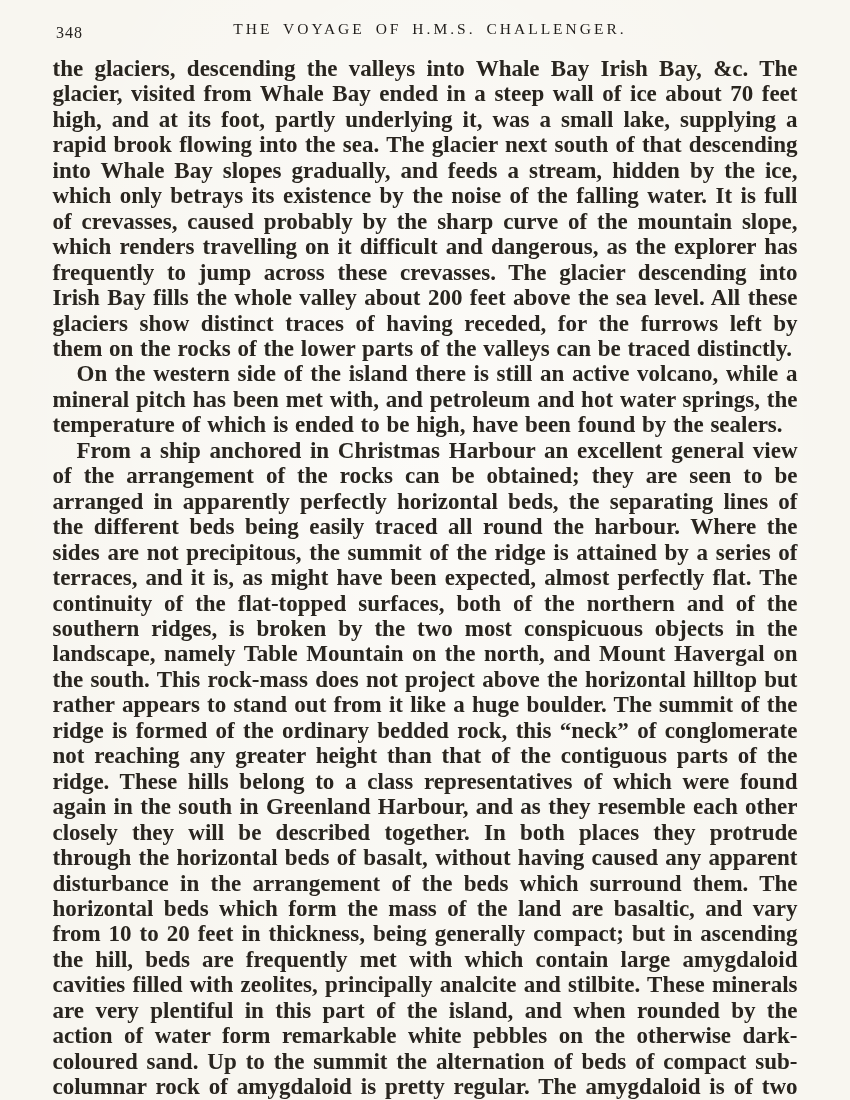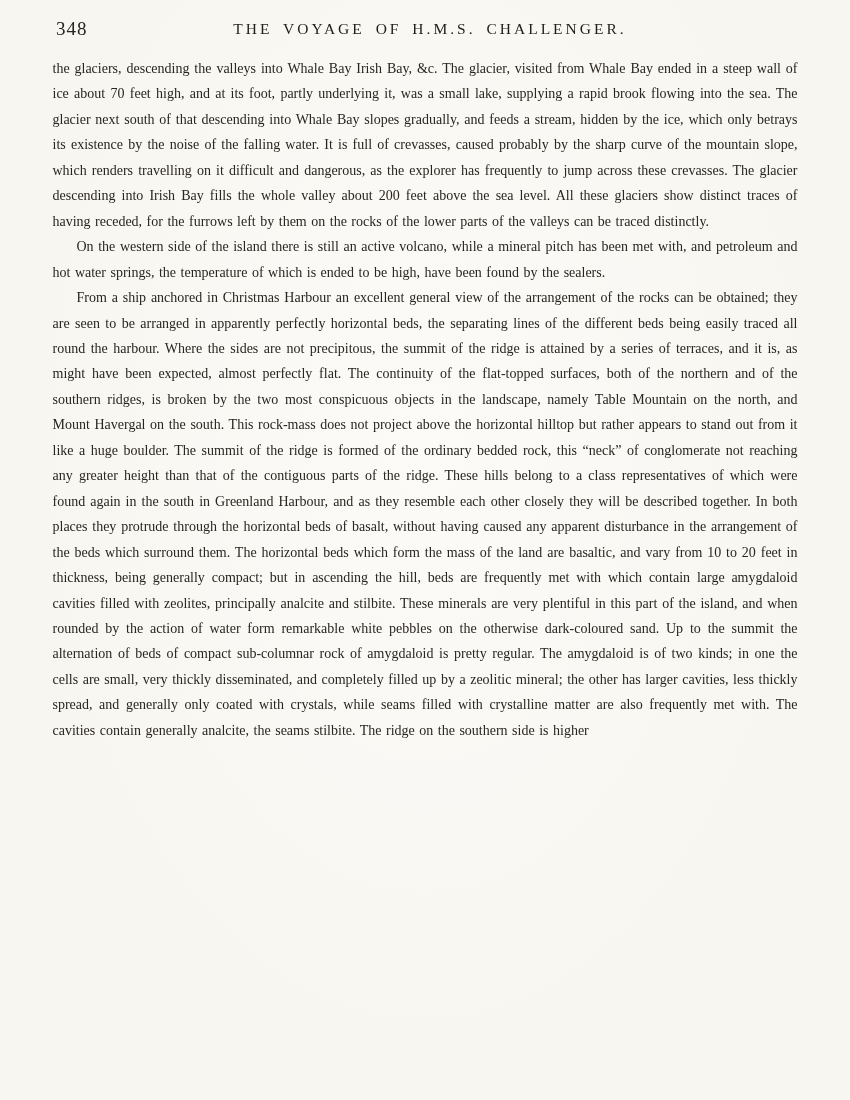--- a/index.html
+++ b/index.html
@@ -25,47 +25,48 @@
   }
   .page-header {
     position: relative;
     height: 52px;
     padding-top: 20px;
     box-sizing: border-box;
   }
   .page-number {
     position: absolute;
     left: 56px;
-    top: 18px;
-    font-size: 19px;
+    top: 24px;
+    font-size: 16px;
     letter-spacing: 1px;
     color: #262320;
   }
   .running-title {
     text-align: center;
     font-size: 15.5px;
     letter-spacing: 3px;
     word-spacing: 4px;
     color: #201d1a;
     font-weight: normal;
     font-stretch: condensed;
     padding-left: 10px;
   }
   .body-text {
     margin: 0 auto;
     width: 745px;
     padding-top: 4px;
   }
   .para {
     margin: 0;
-    font-size: 14px;
+    font-size: 23px;
     line-height: 25.45px;
     text-align: justify;
     color: #29251f;
     word-spacing: 1px;
+    font-weight: bold;
   }
   .para.indent {
     text-indent: 24px;
   }
 </style>
 </head>
 <body>
 
 <div class="page">
 

